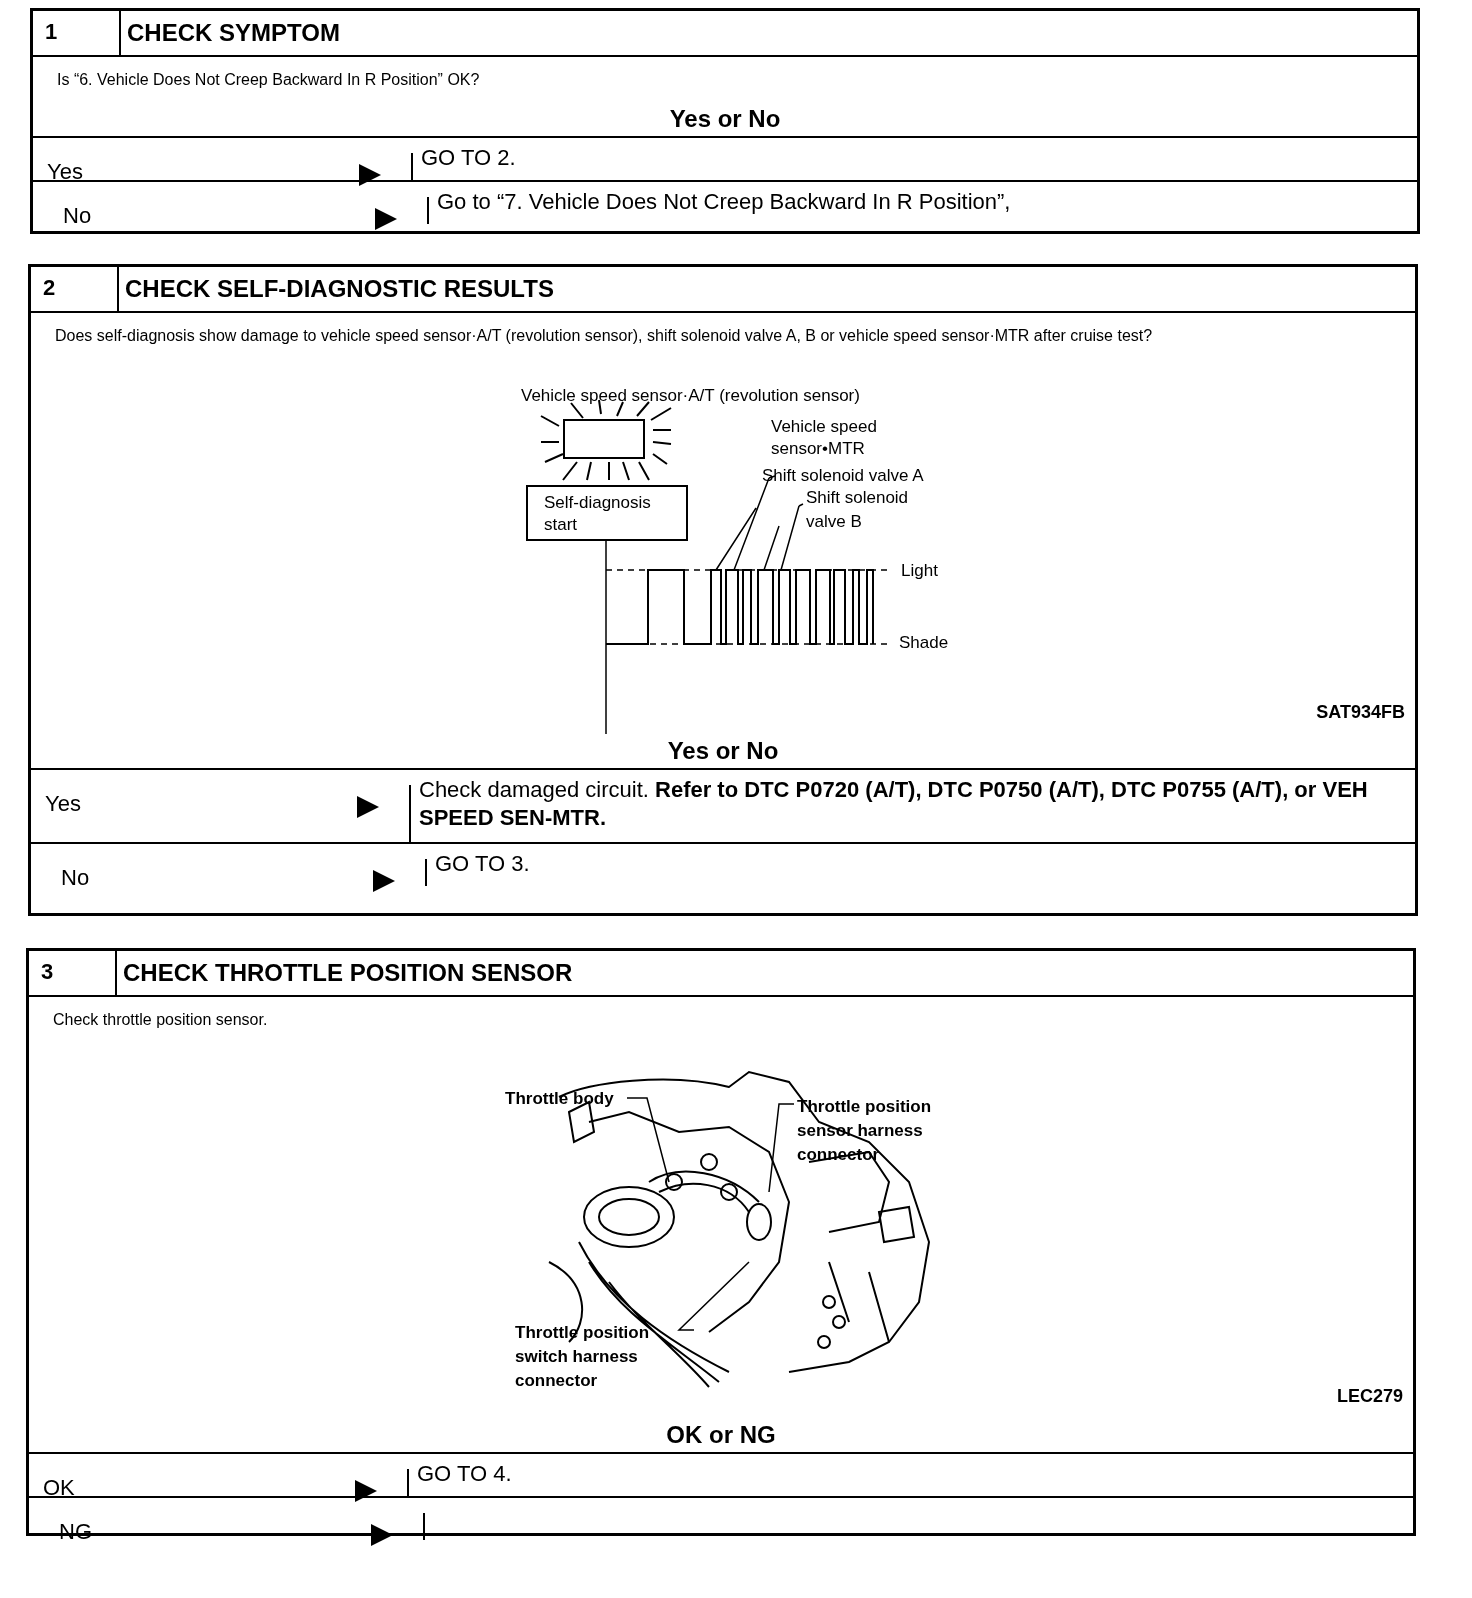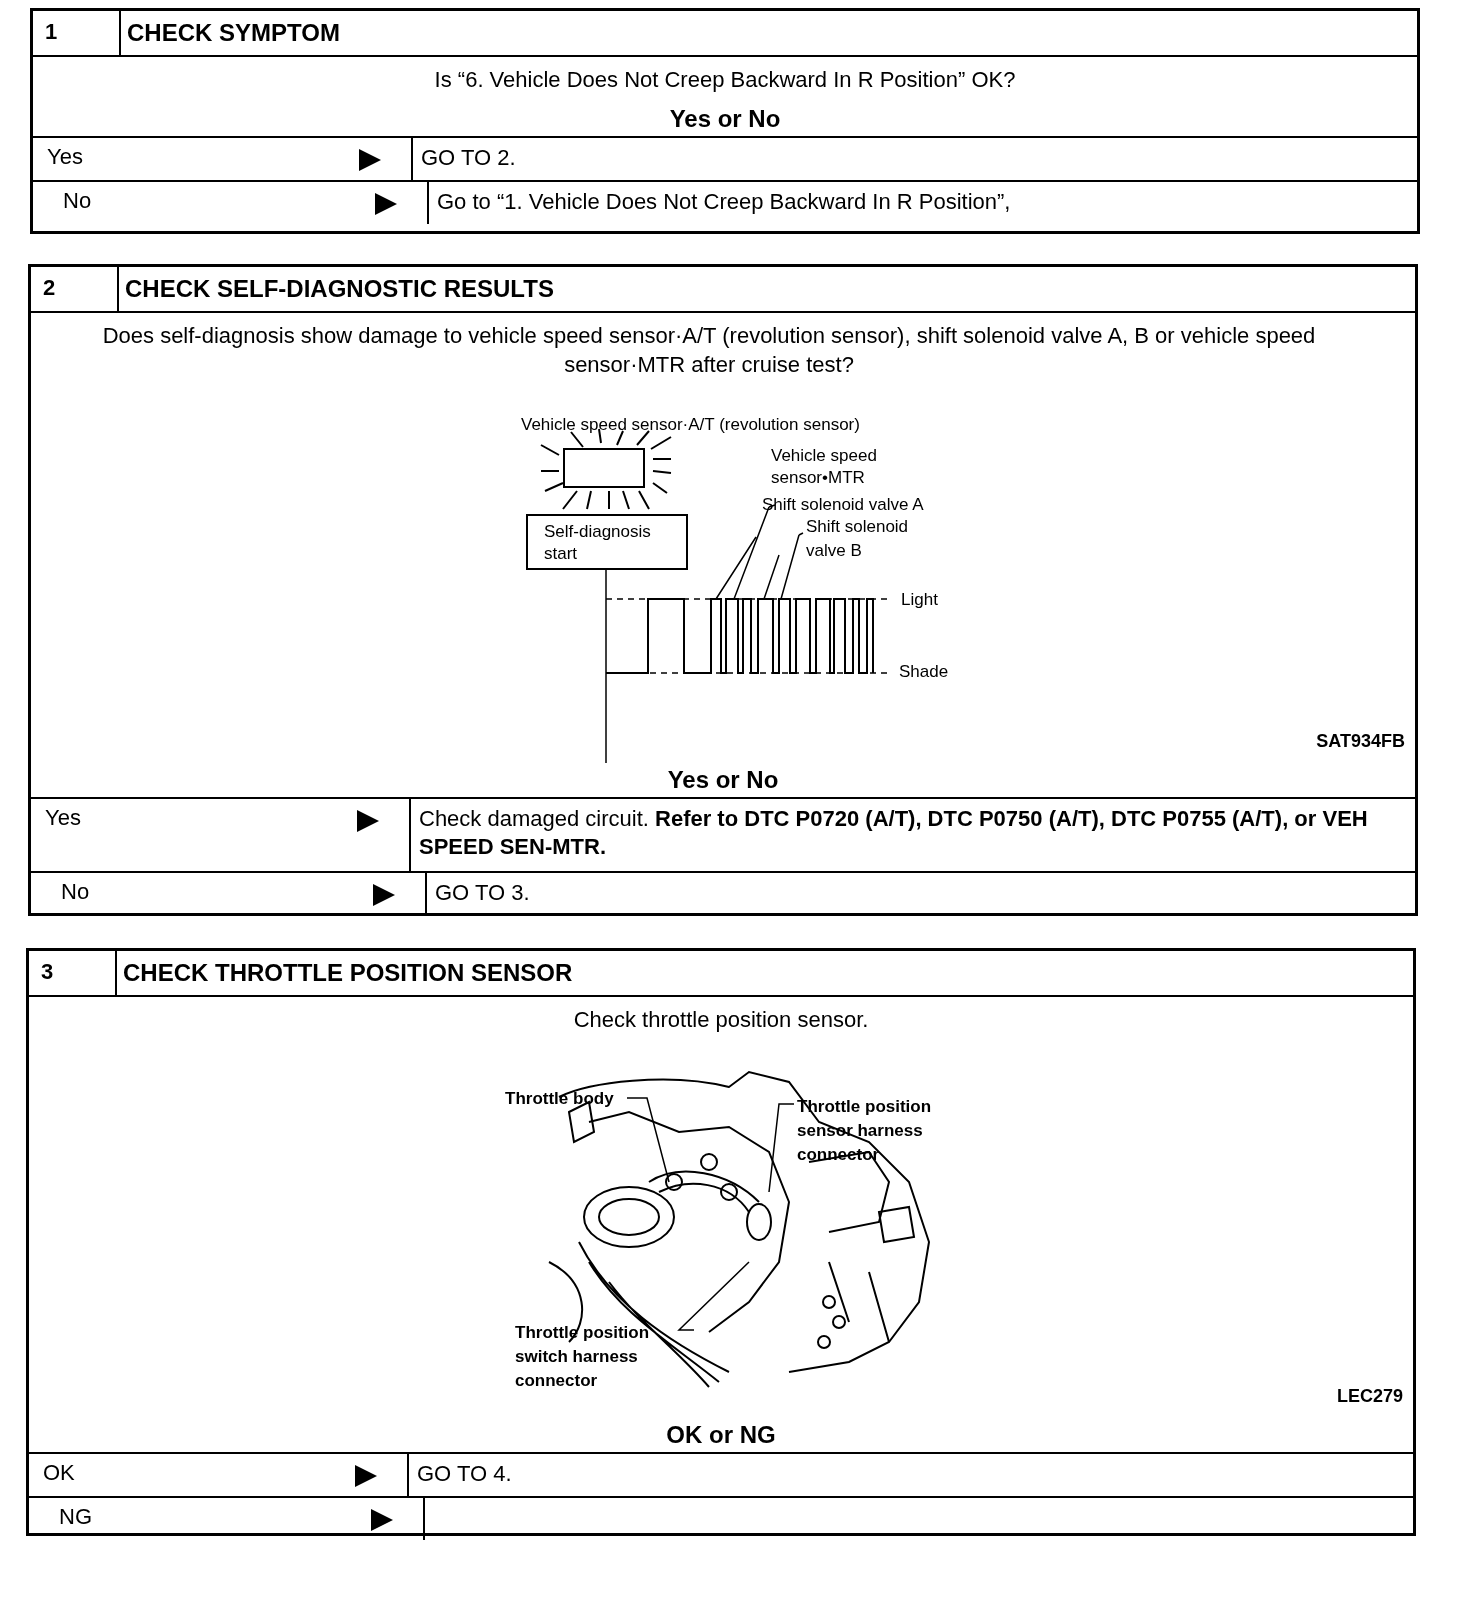--- a/index.html
+++ b/index.html
@@ -1,24 +1,24 @@
 <!DOCTYPE html>
 <html><head>
 <meta charset="utf-8">
 <style>
   body { margin:0; background:#fff; width:1472px; height:1598px; position:relative; font-family:"Liberation Sans", sans-serif; color:#000; }
   .blk { position:absolute; border:3px solid #000; box-sizing:border-box; background:#fff; }
   .hdr { display:flex; height:44px; border-bottom:2px solid #000; }
   .num { width:88px; border-right:2px solid #000; font-weight:bold; font-size:22px; padding:8px 0 0 12px; box-sizing:border-box; }
   .ttl { flex:1; font-weight:bold; font-size:24px; padding:8px 0 0 6px; }
-  .q { font-size:22px; padding:8px 12px; line-height:29px;text-align:center; }
+  .q { font-size:16px; padding:8px 24px; line-height:29px; }
   .yn { text-align:center; font-weight:bold; font-size:24px; height:34px; line-height:34px; border-bottom:2px solid #000; }
   .row { display:flex; border-bottom:2px solid #000; }
   .row:last-child { border-bottom:none;padding-left:16px; }
-  .lab { width:380px; border-right:2px solid #000; box-sizing:border-box; font-size:22px; padding:6px 14px; position:relative; }
+  .lab { width:380px; border-right:2px solid #000; box-sizing:border-box; font-size:22px; padding:6px 14px; position:relative;margin-top:15px; }
   .arr { position:absolute; right:30px; top:11px; width:0; height:0; border-left:22px solid #000; border-top:11px solid transparent; border-bottom:11px solid transparent; }
   .act { flex:1; font-size:22px; padding:6px 8px; line-height:28px; }
   .fig { position:relative; }
   .code { position:absolute; right:10px; font-weight:bold; font-size:18px; }
   svg text { font-family:"Liberation Sans", sans-serif; }
 </style>
 </head>
 <body>
 
 <div class="blk" style="left:30px;top:8px;width:1390px;height:226px;">
@@ -27,21 +27,21 @@
     <div class="ttl">CHECK SYMPTOM</div>
   </div>
   <div class="q">Is “6. Vehicle Does Not Creep Backward In R Position” OK?</div>
   <div class="yn">Yes or No</div>
   <div class="row" style="height:42px;">
     <div class="lab"><span>Yes</span><span class="arr"></span></div>
     <div class="act">GO TO 2.</div>
   </div>
   <div class="row" style="height:42px;">
     <div class="lab"><span>No</span><span class="arr"></span></div>
-    <div class="act">Go to “1. Vehicle Does Not Creep Backward In R Position”,</div>
+    <div class="act">Go to “7. Vehicle Does Not Creep Backward In R Position”,</div>
   </div>
 </div>
 
 <div class="blk" style="left:28px;top:264px;width:1390px;height:652px;">
   <div class="hdr">
     <div class="num">2</div>
     <div class="ttl">CHECK SELF-DIAGNOSTIC RESULTS</div>
   </div>
   <div class="q" style="padding-right:40px;">Does self-diagnosis show damage to vehicle speed sensor·A/T (revolution sensor), shift solenoid valve A, B or vehicle speed sensor·MTR after cruise test?</div>
   <div class="fig" style="height:376px;">

